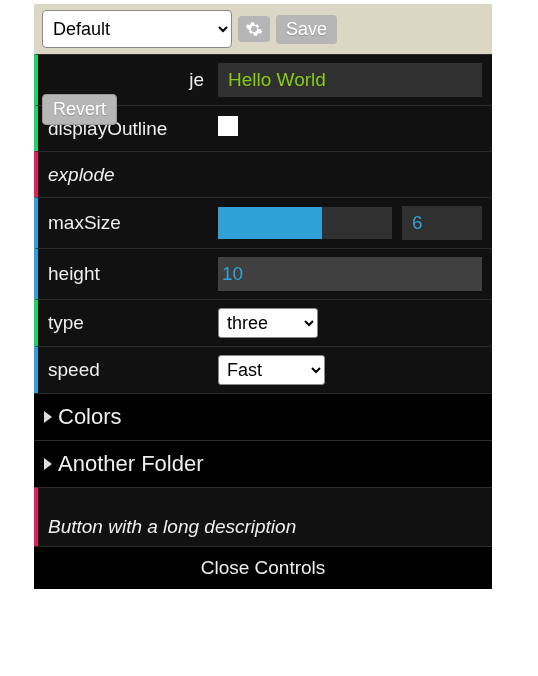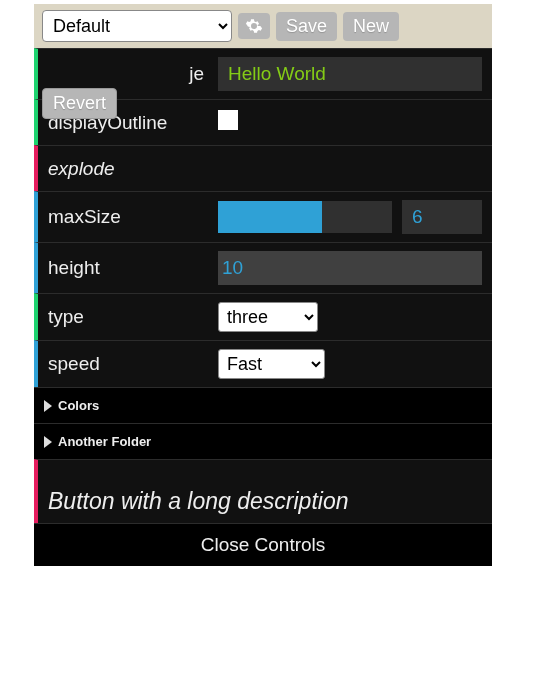--- a/index.html
+++ b/index.html
@@ -19,21 +19,21 @@
   .topbar {
     background: #dcd6c4;
     padding: 6px 8px;
     display: flex;
     gap: 6px;
     align-items: center;
   }
   .preset-select {
     flex: 0 0 auto;
     width: 190px;
-    height: 32px;
+    height: 38px;
     font-size: 18px;
     background: #fff;
     border: 1px solid #888;
     border-radius: 4px;
     padding: 2px 6px;
   }
   .topbtn {
     background: #b6b6b6;
     color: #fff;
     border: none;
@@ -141,21 +141,21 @@
     padding:10px 10px;
     border-top:1px solid #2c2c2c;
     cursor:pointer;
   }
   .tri {
     width:0;height:0;
     border-top:6px solid transparent;
     border-bottom:6px solid transparent;
     border-left:8px solid #ddd;
   }
-  .folder-label { font-size:13px;font-weight:bold; }
+  .folder-label { font-size:22px; }
   .close {
     background:#000;
     text-align:center;
     padding:10px 15px;
     border-top:1px solid #2c2c2c;
     cursor:pointer;
     font-size:19px;
   }
   .row.explode .label { padding-left: 0; }
 </style>
@@ -167,21 +167,20 @@
   <div class="topbar">
     <select class="preset-select">
       <option>Default</option>
     </select>
     <button class="topbtn gearbtn">
       <svg width="18" height="18" viewBox="0 0 24 24" fill="#fff">
           <path d="M12 8a4 4 0 100 8 4 4 0 000-8zm9 4a7 7 0 01-.1 1.2l2 1.6-2 3.4-2.4-.9a7 7 0 01-2 1.2l-.4 2.5h-4l-.4-2.5a7 7 0 01-2-1.2l-2.4.9-2-3.4 2-1.6A7 7 0 013 12a7 7 0 01.1-1.2l-2-1.6 2-3.4 2.4.9a7 7 0 012-1.2L8 3h4l.4 2.5a7 7 0 012 1.2l2.4-.9 2 3.4-2 1.6c.1.4.2.8.2 1.2z"></path>
         </svg>
     </button>
     <button class="topbtn">Save</button>
-    <button class="topbtn">New</button>
   </div>
 
   <div class="revert-wrap">
     <button class="revert">Revert</button>
   </div>
 
   <div class="rows">
 
     <div class="row green">
       <div class="label" style="text-align:right;padding-right:14px;"><span style="opacity:0">messa</span>je</div>
@@ -240,21 +239,21 @@
       <span class="tri"></span>
       <span class="folder-label">Colors</span>
     </div>
 
     <div class="folder">
       <span class="tri"></span>
       <span class="folder-label">Another Folder</span>
     </div>
 
     <div class="row pink">
-      <div style="font-size:23px;margin-top:20px;">Button with a long description</div>
+      <div style="font-size:19px;margin-top:20px;">Button with a long description</div>
     </div>
 
     <div class="close">
       <span>Close Controls</span>
     </div>
 
   </div>
 </div>
 
 </body></html>

